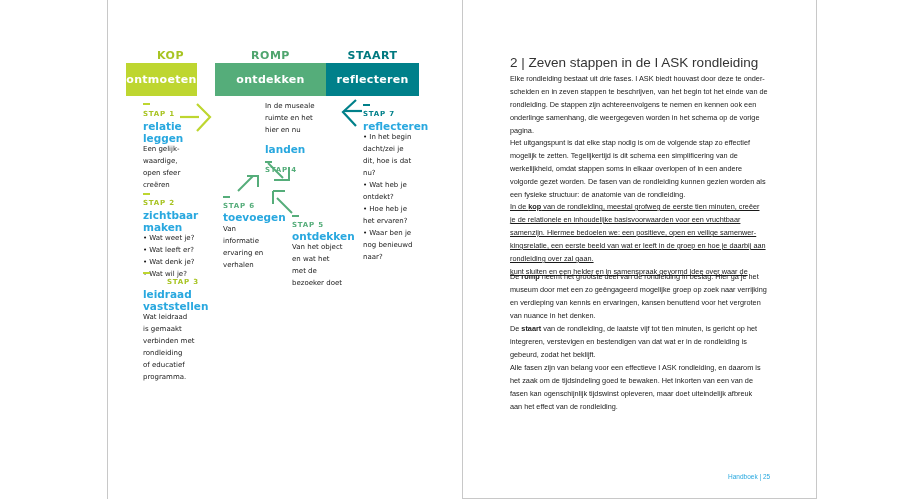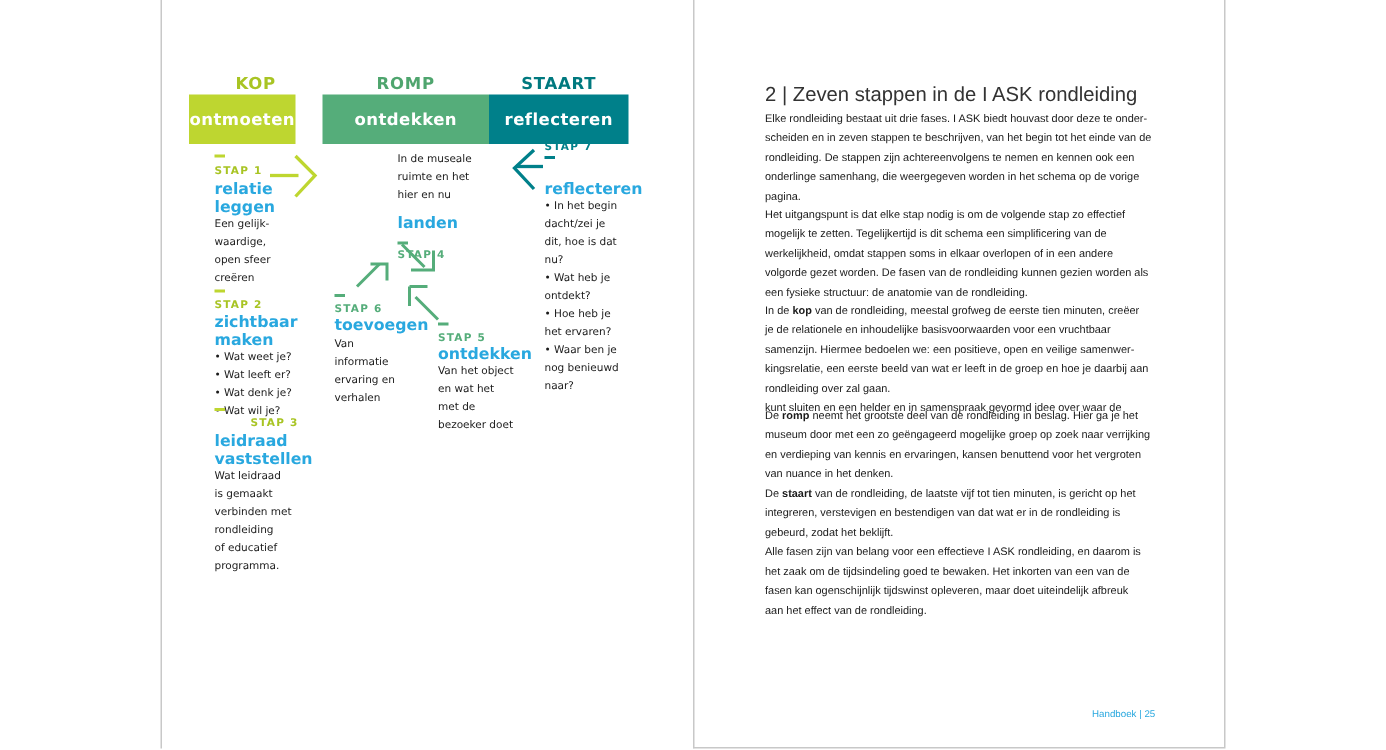--- a/index.html
+++ b/index.html
@@ -127,21 +127,21 @@
 <div class="stap-num" style="left:292px;top:221px;color:#55ad7a;">STAP 5</div>
 <div class="stap-title" style="left:292px;top:230px;">ontdekken</div>
 <div class="stap-body" style="left:292px;top:241px;">
   <div>Van het object</div>
   <div>en wat het</div>
   <div>met de</div>
   <div>bezoeker doet</div>
 </div>
 
 <div class="dash" style="left:363px;top:104px;background:#00808a;"></div>
-<div class="stap-num" style="left:363px;top:94px;color:#00808a;">STAP 7</div>
+<div class="stap-num" style="left:363px;top:110px;color:#00808a;">STAP 7</div>
 <div class="stap-title" style="left:363px;top:120px;">reflecteren</div>
 <div class="stap-body" style="left:363px;top:131px;">
   <div>• In het begin</div>
   <div>dacht/zei je</div>
   <div>dit, hoe is dat</div>
   <div>nu?</div>
   <div>• Wat heb je</div>
   <div>ontdekt?</div>
   <div>• Hoe heb je</div>
   <div>het ervaren?</div>
@@ -161,21 +161,21 @@
 </div>
 
 <div class="para" style="top:136px;">
   <div>Het uitgangspunt is dat elke stap nodig is om de volgende stap zo effectief</div>
   <div>mogelijk te zetten. Tegelijkertijd is dit schema een simplificering van de</div>
   <div>werkelijkheid, omdat stappen soms in elkaar overlopen of in een andere</div>
   <div>volgorde gezet worden. De fasen van de rondleiding  kunnen gezien worden als</div>
   <div>een fysieke structuur: de anatomie van de rondleiding.</div>
 </div>
 
-<div class="para" style="top:200px;">
+<div class="para" style="top:200px;text-decoration:underline;">
   <div><span>In de </span><b>kop</b><span> van de rondleiding, meestal grofweg de eerste tien minuten, creëer</span></div>
   <div>je de relationele en inhoudelijke basisvoorwaarden voor een vruchtbaar</div>
   <div>samenzijn. Hiermee bedoelen we: een positieve, open en veilige samenwer-</div>
   <div>kingsrelatie, een eerste beeld van wat er leeft in de groep en hoe je daarbij aan</div>
   <div>rondleiding over zal gaan.</div>
   <div>kunt sluiten en een helder en in samenspraak gevormd idee over waar de</div>
 </div>
 
 <div class="para" style="top:270px;">
   <div><span>De </span><b>romp</b><span> neemt het grootste deel van de rondleiding in beslag. Hier ga je het</span></div>

